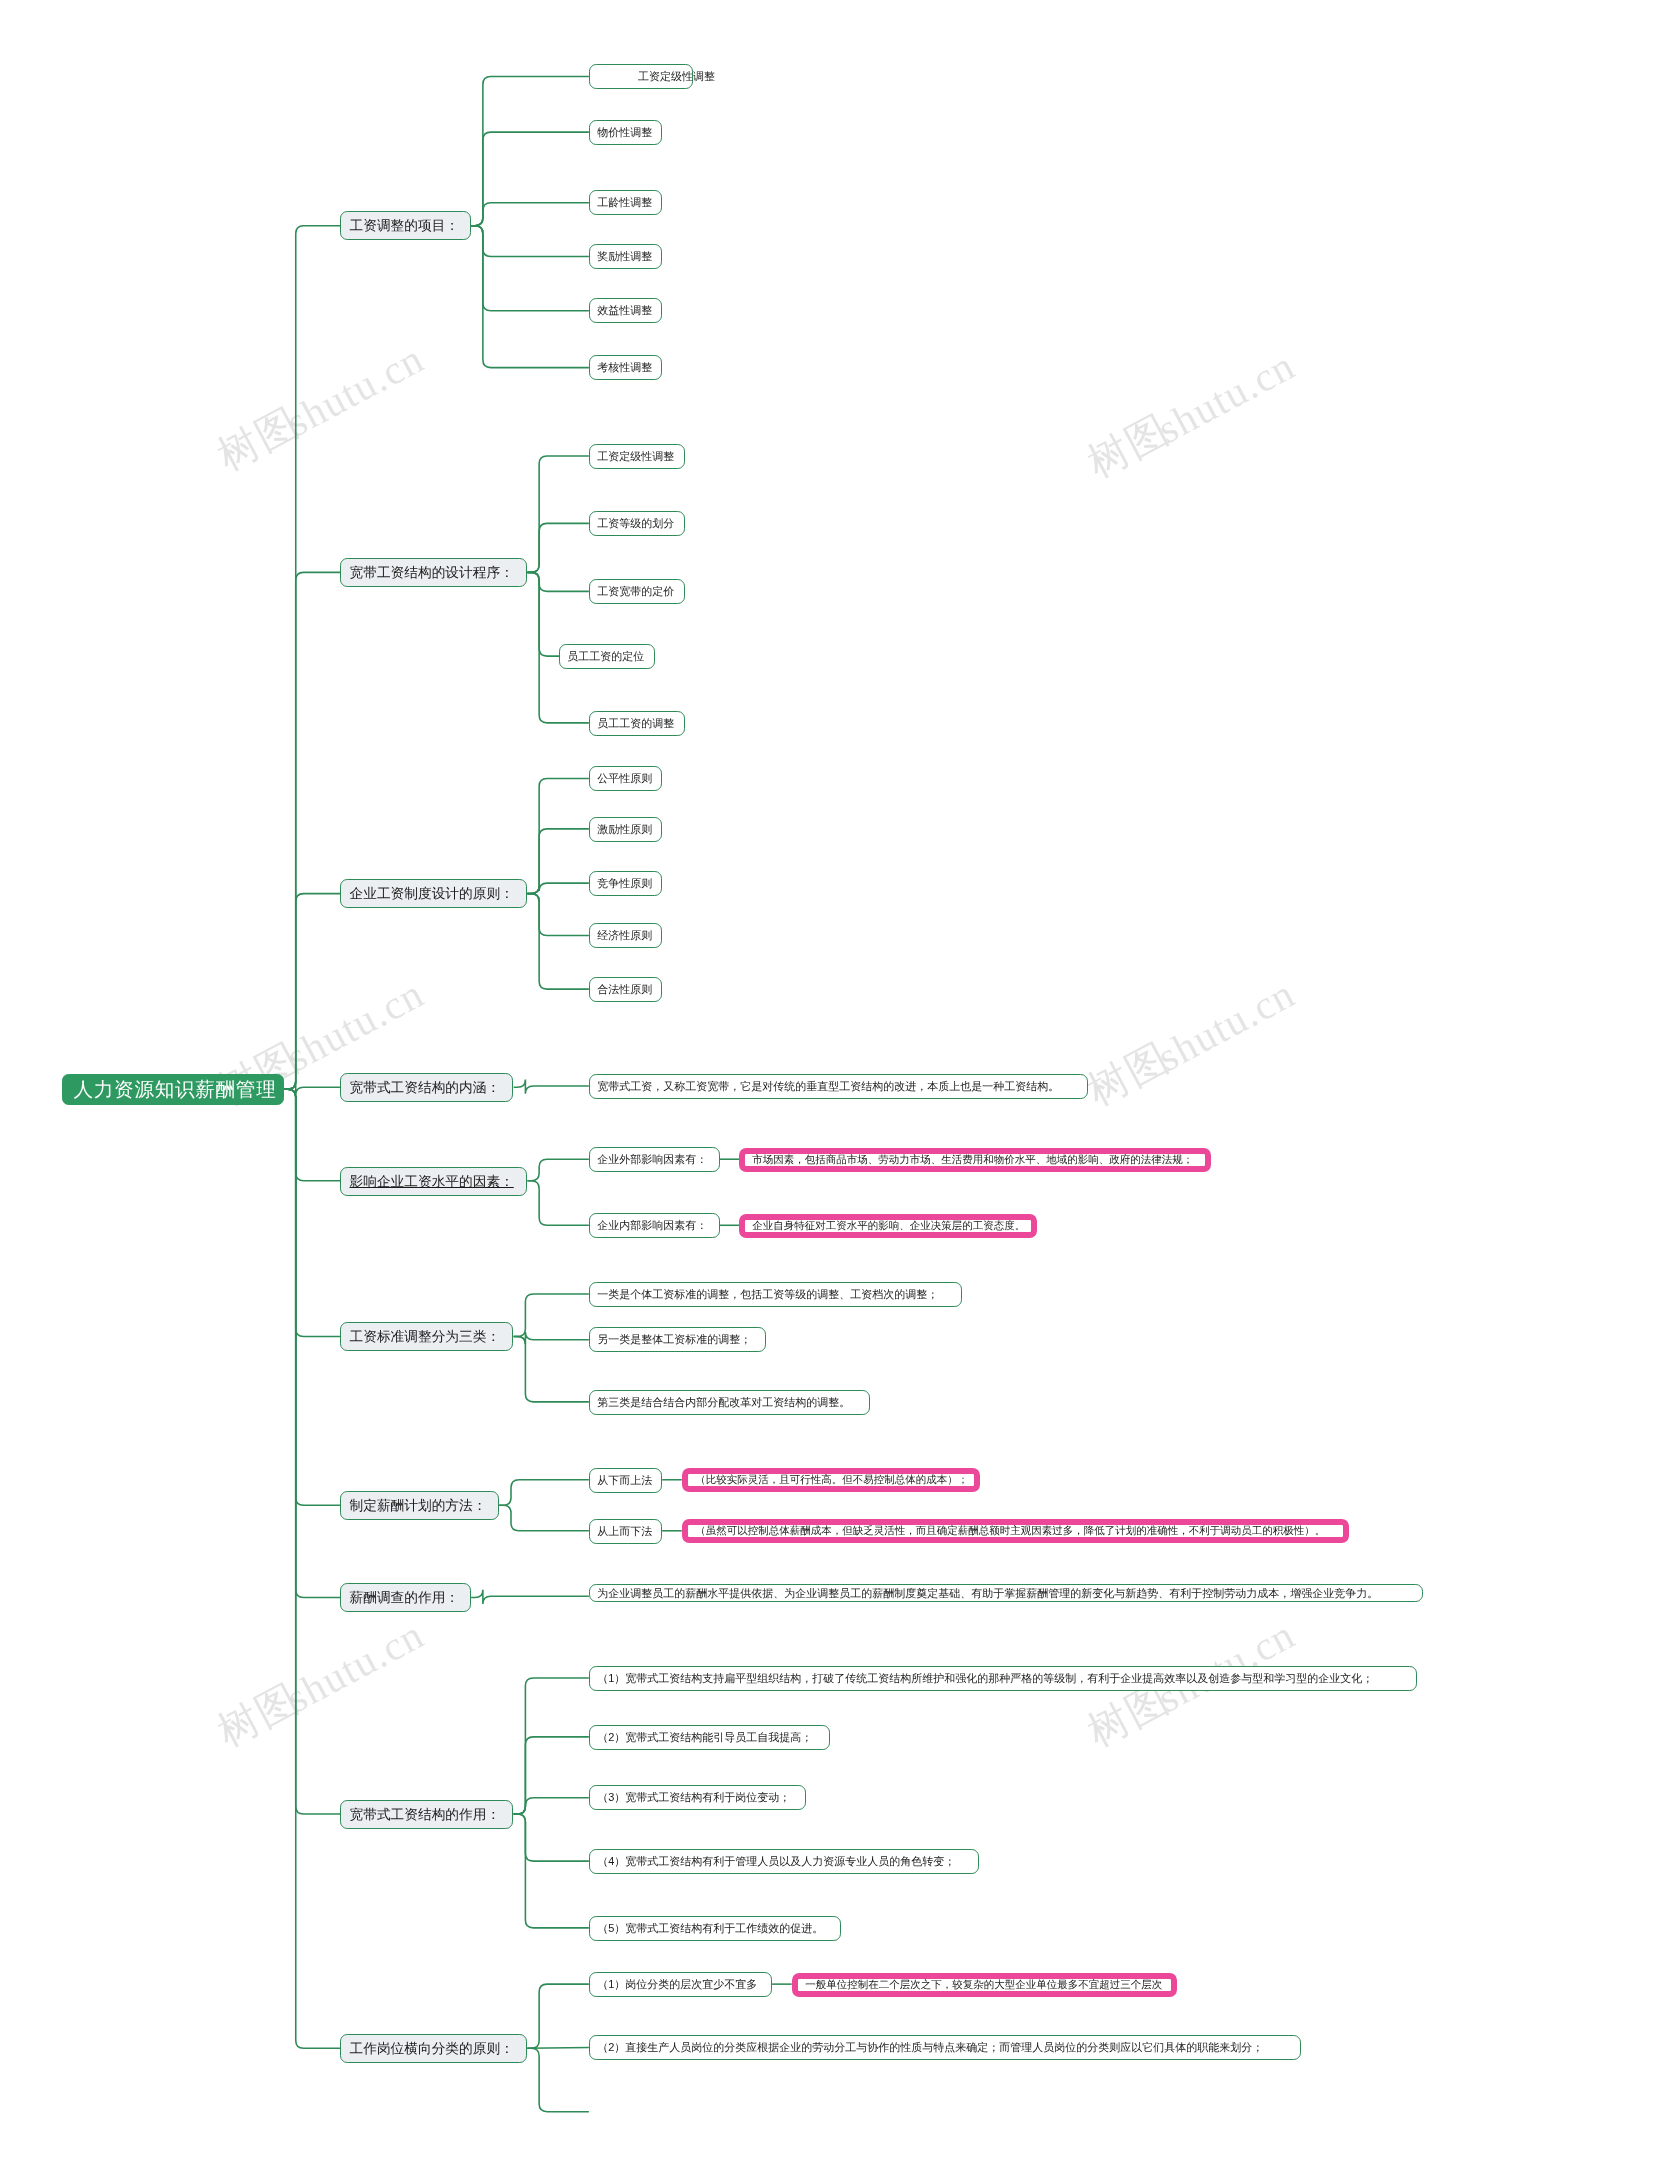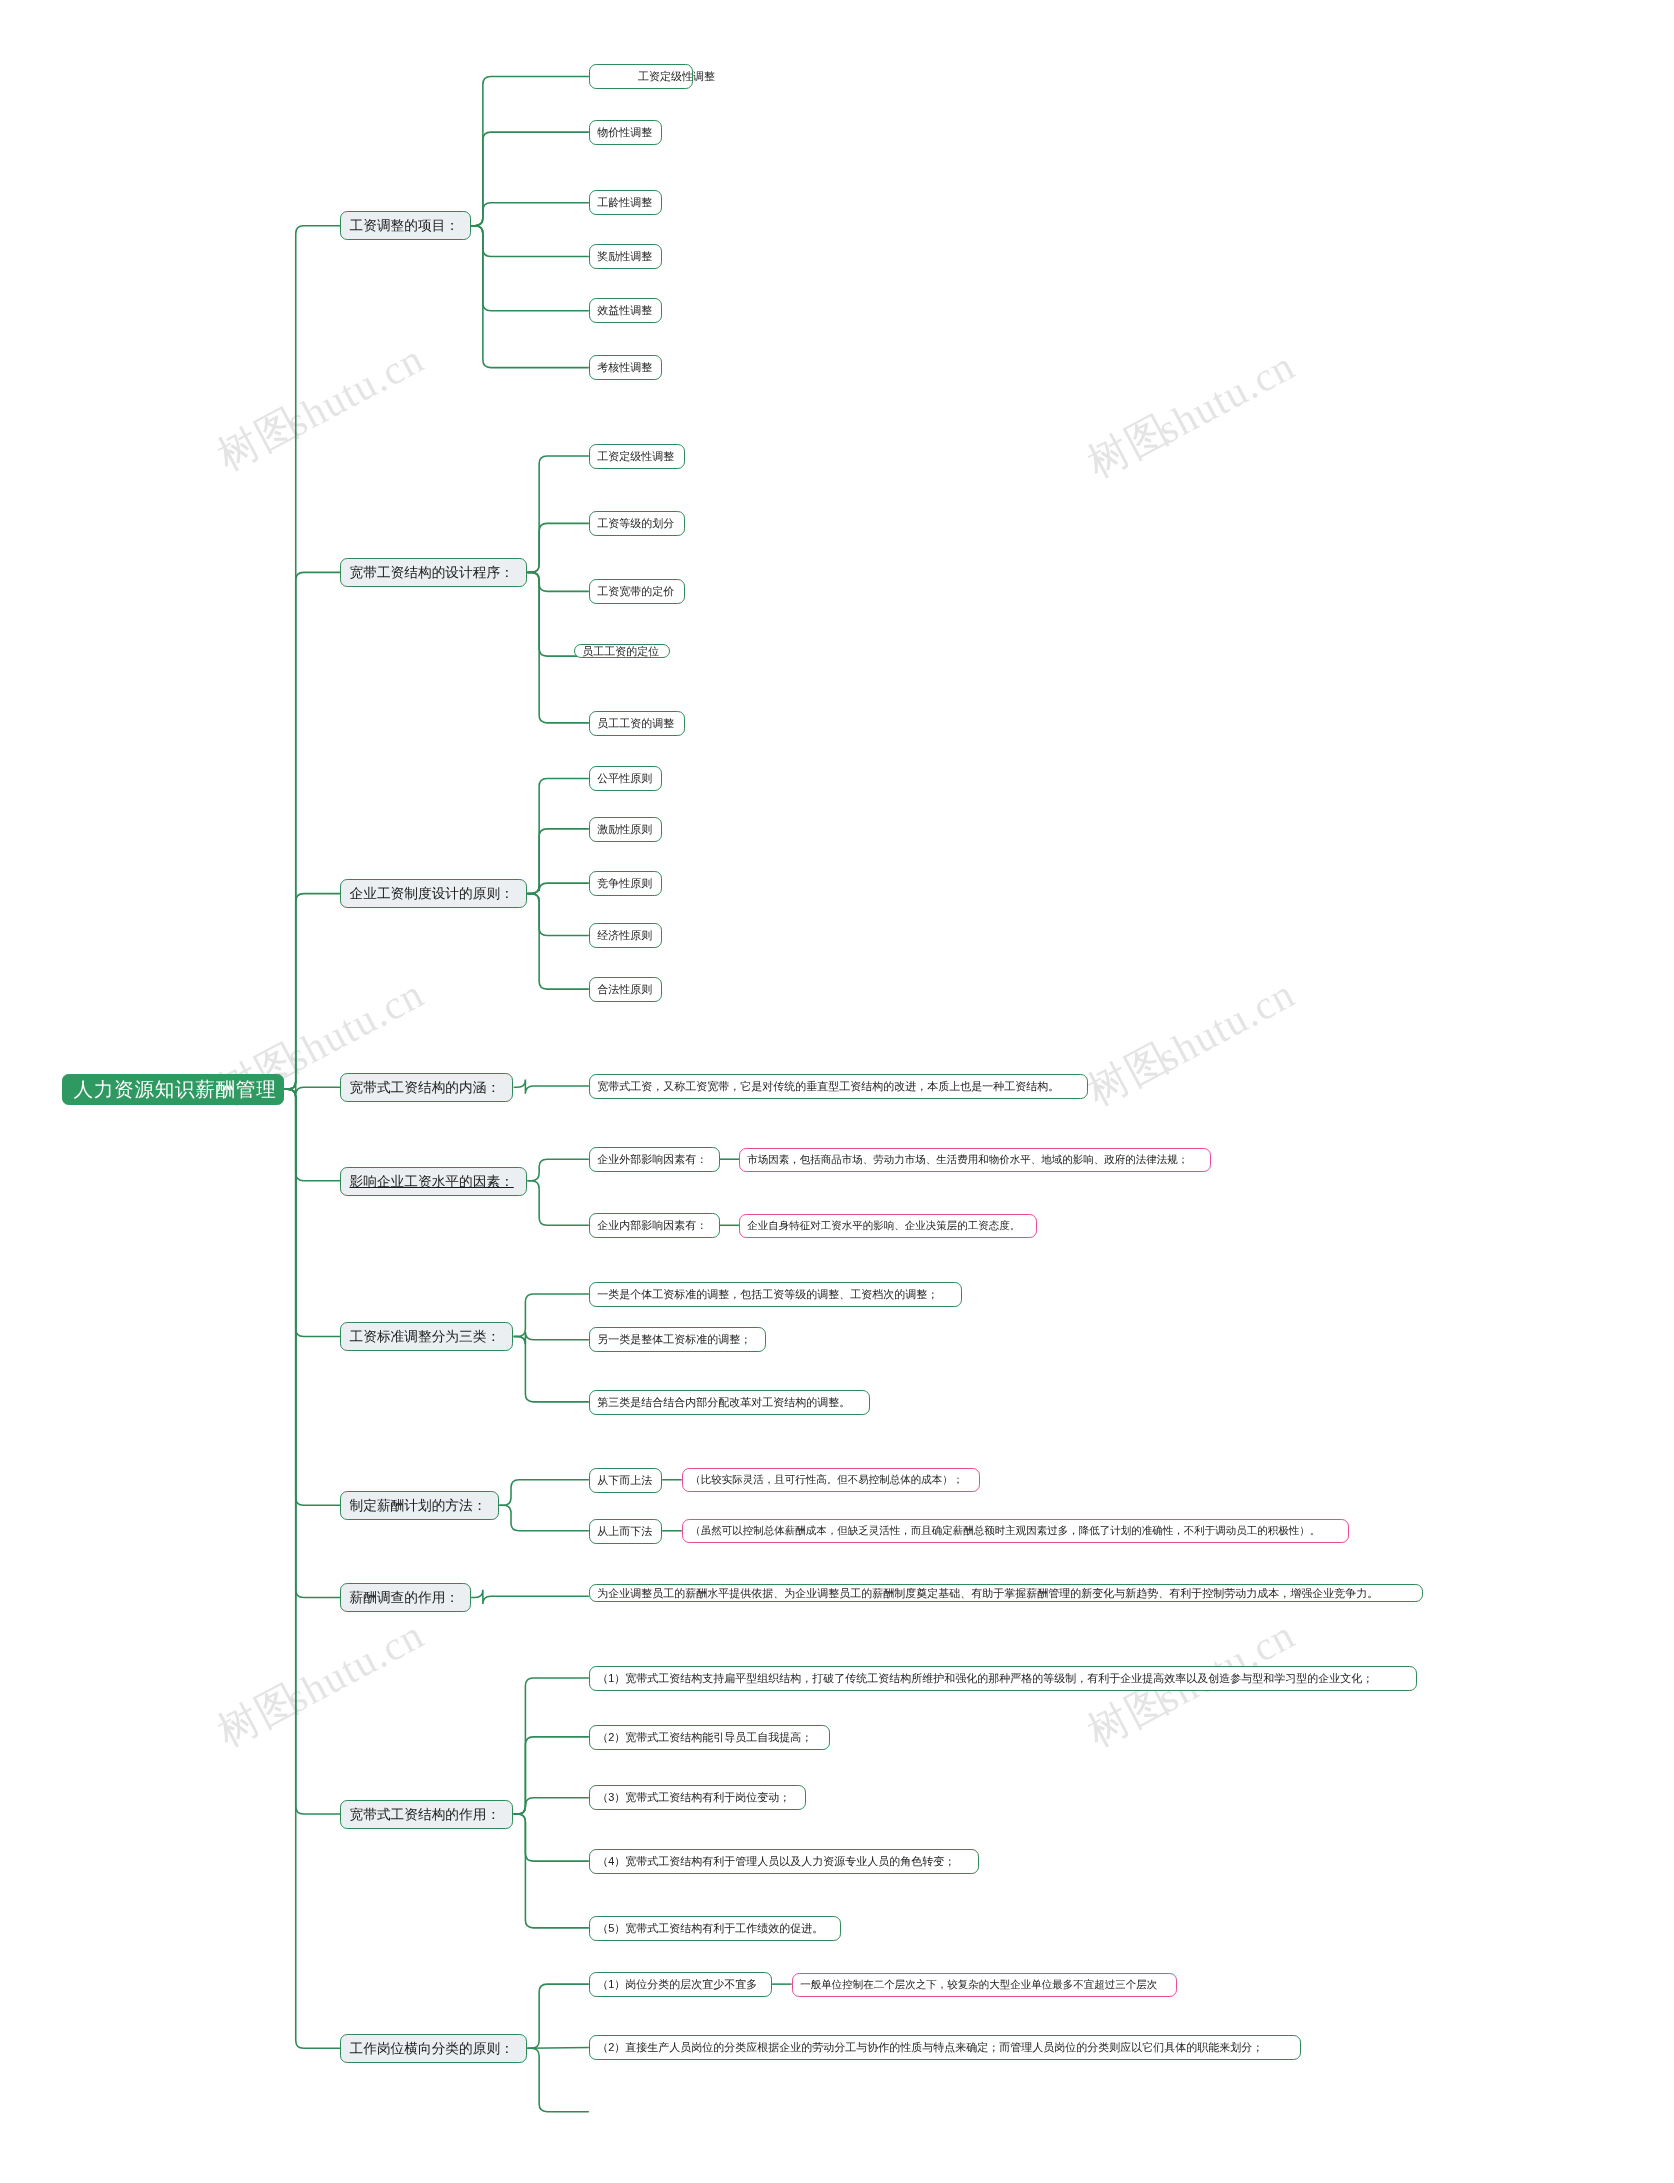--- a/index.html
+++ b/index.html
@@ -90,21 +90,21 @@
     border: 1px solid #2e8b57;
     border-radius: 7.2px;
     color: #1a1a1a;
     font-size: 11px;
     padding: 0 7.2px;
   }
 
   
   .node-l3 {
     background: #ffffff;
-    border: 1px solid #ec4899;
+    border: 6px solid #ec4899;
     border-radius: 7.2px;
     color: #1a1a1a;
     font-size: 10.5px;
     padding: 0 7.2px;
   }
 
   .bottom-rule {
     position: absolute;
     left: 0;
     bottom: 0;
@@ -212,21 +212,21 @@
       </div>
       <div class="node node-l2" style="left: 589px; top: 444px; width: 96px; height: 25px;">
         <span>工资定级性调整</span>
       </div>
       <div class="node node-l2" style="left: 589px; top: 511px; width: 96px; height: 25px;">
         <span>工资等级的划分</span>
       </div>
       <div class="node node-l2" style="left: 589px; top: 579px; width: 96px; height: 25px;">
         <span>工资宽带的定价</span>
       </div>
-      <div class="node node-l2" style="left: 574px; top: 644px; width: 96px; height: 14px; text-align: center;">
+      <div class="node node-l2" style="left: 559px; top: 644px; width: 96px; height: 25px; text-align: center;">
         <span>员工工资的定位</span>
       </div>
       <div class="node node-l2" style="left: 589px; top: 711px; width: 96px; height: 25px;">
         <span>员工工资的调整</span>
       </div>
       <div class="node node-l1" style="left: 340px; top: 879px; width: 187px; height: 29px;">
         <span>企业工资制度设计的原则：</span>
       </div>
       <div class="node node-l2" style="left: 589px; top: 766px; width: 73px; height: 25px;">
         <span>公平性原则</span>

